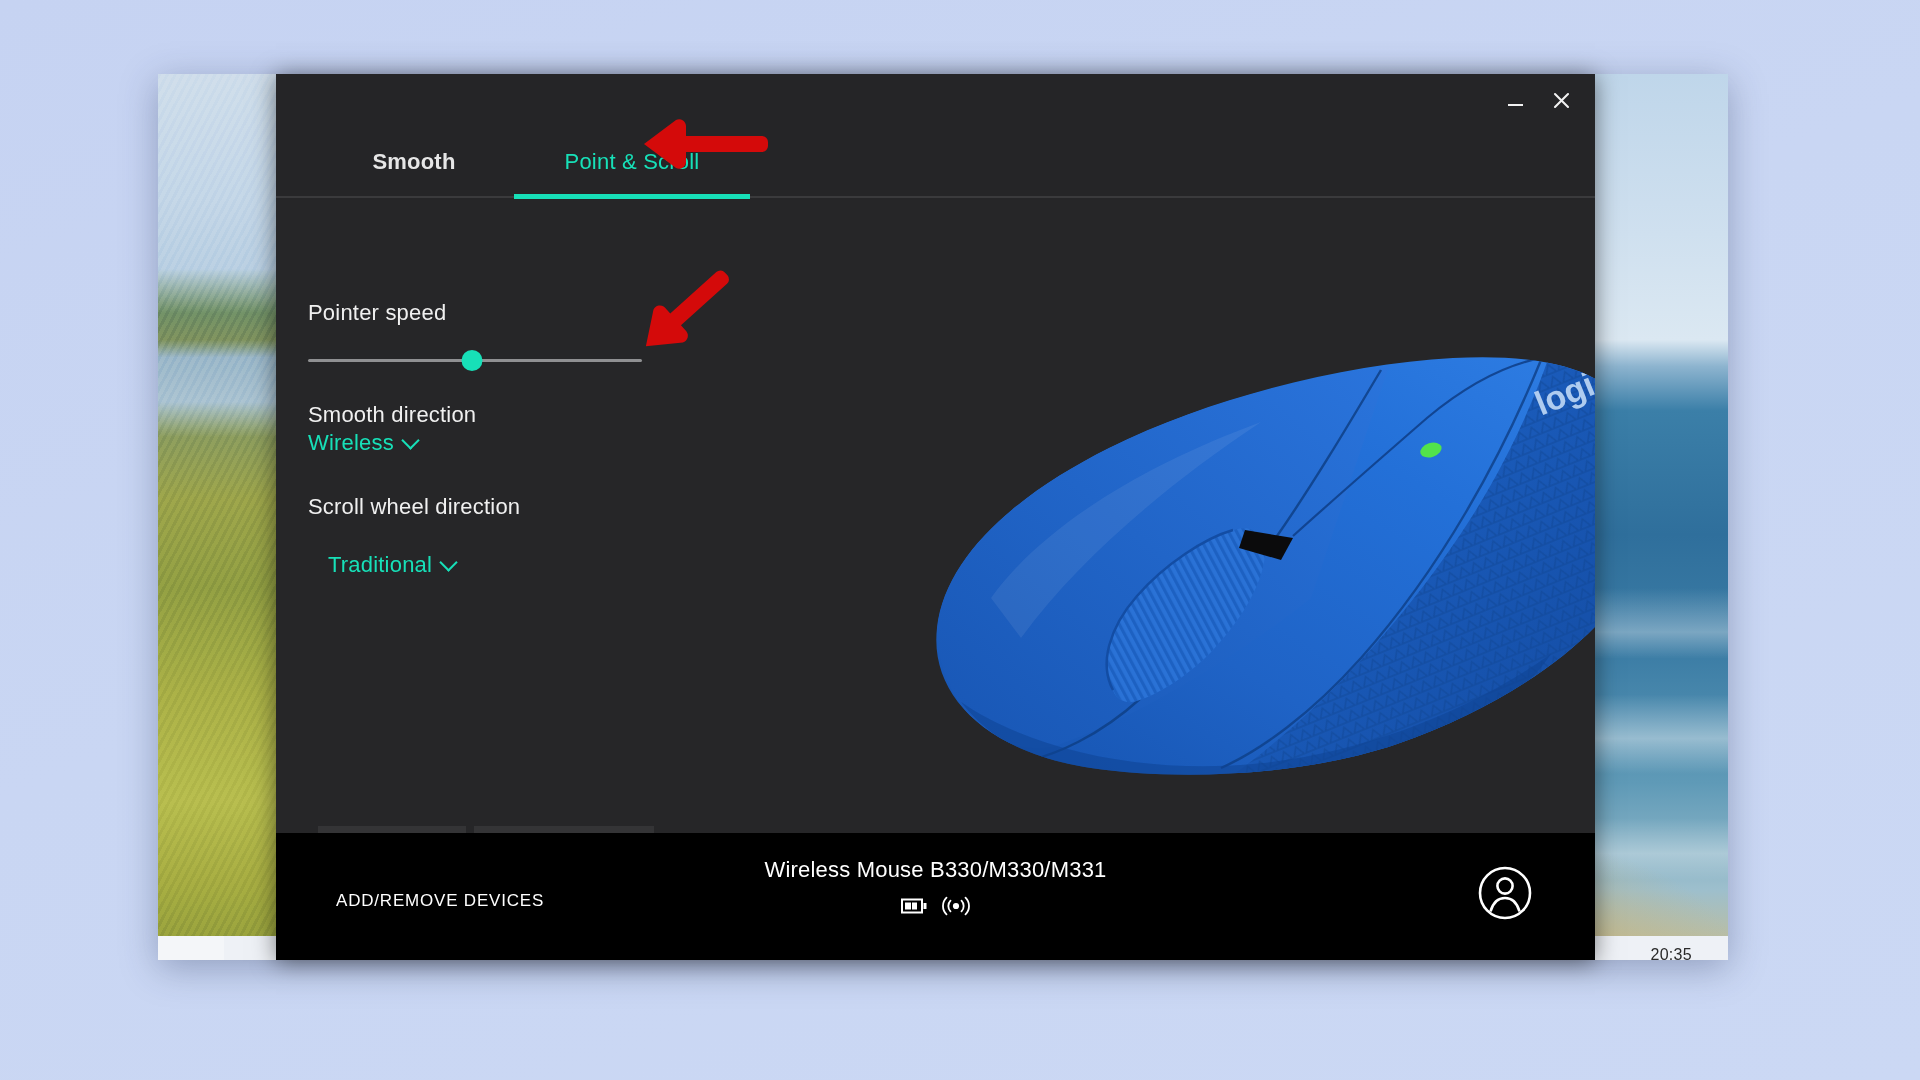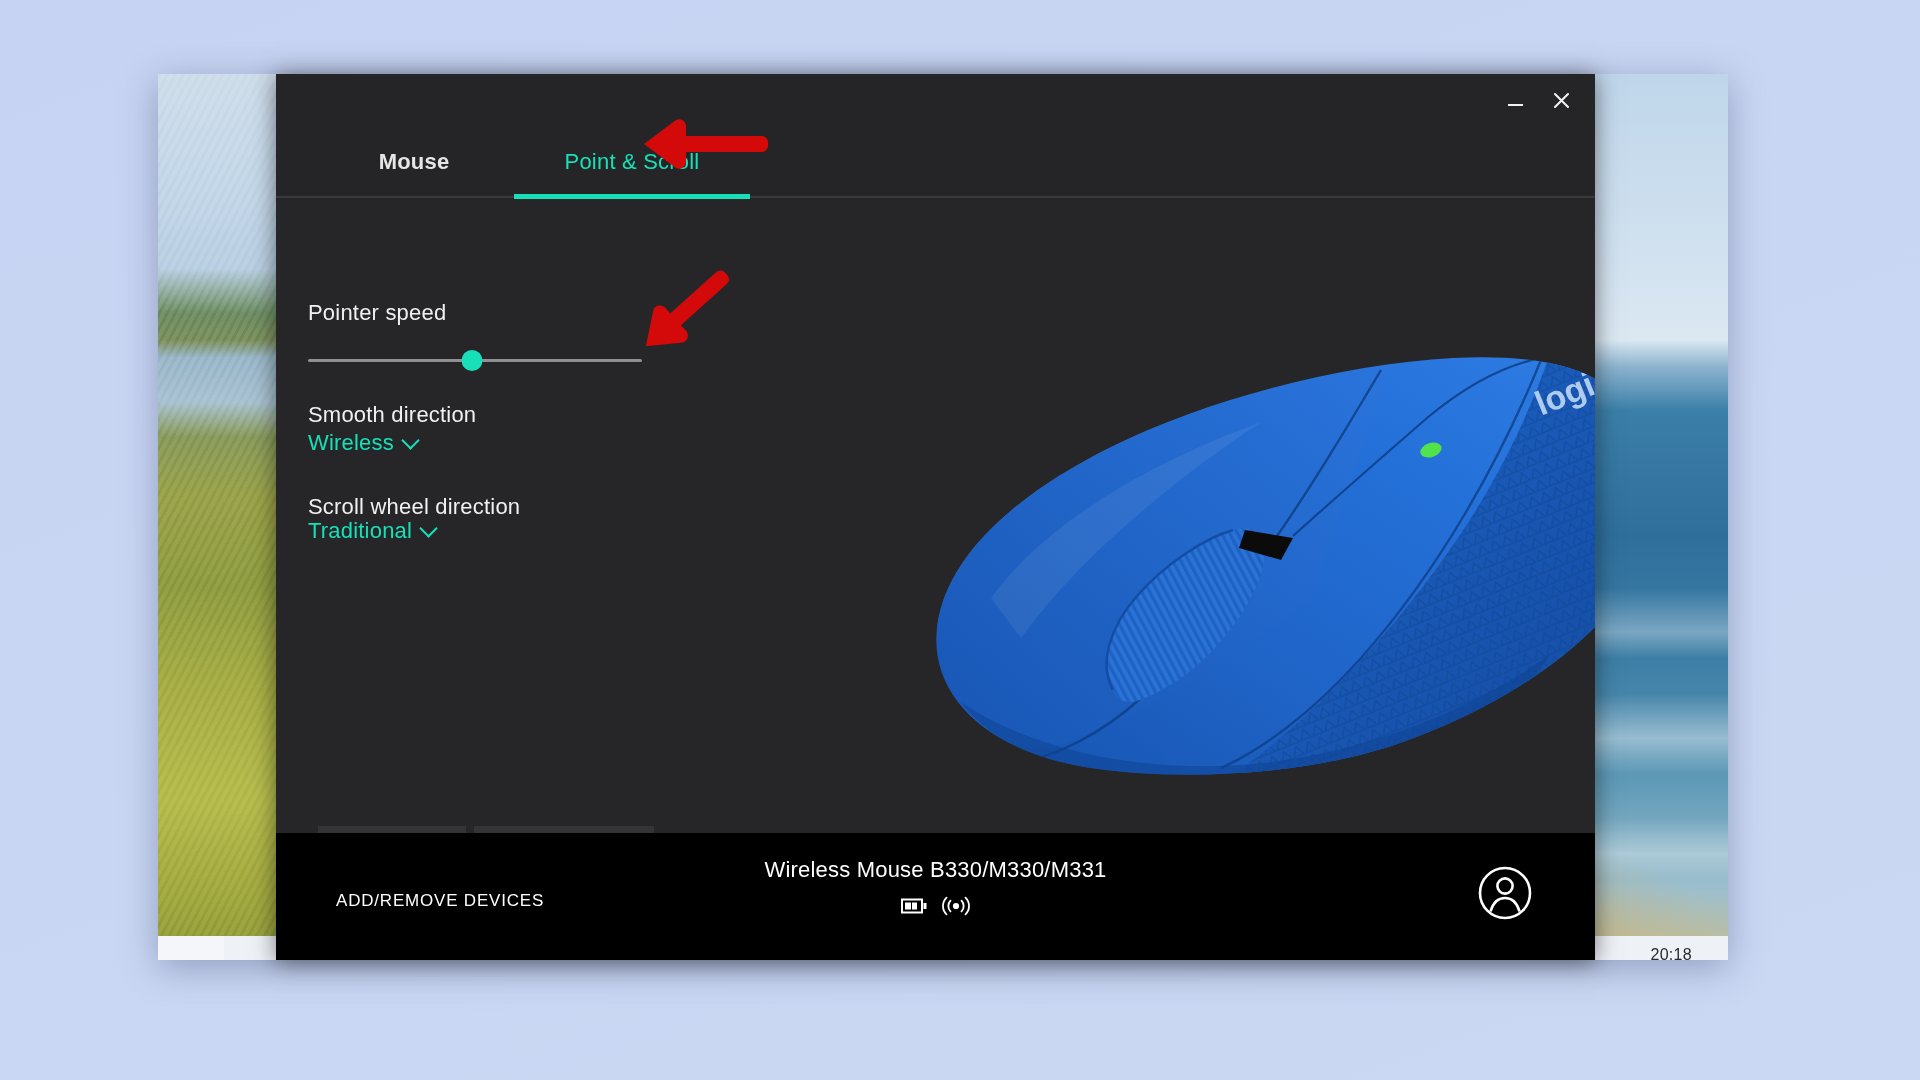--- a/index.html
+++ b/index.html
@@ -148,21 +148,21 @@
   #lbl-pointer-speed{ top:100px; }
   #lbl-smooth-scroll{ top:202px; }
   #lbl-scroll-dir{    top:294px; }
 
   .dropdown{
     position:absolute; left:32px;
     display:flex; align-items:center; gap:10px;
     font-size:22px; color:#17e0b8; cursor:pointer; letter-spacing:.2px;
   }
   #dd-smooth{ top:230px; }
-  #dd-scrolldir{ top:318px; }
+  #dd-scrolldir{ top:352px;margin-left:20px; }
   .chev{
     display:inline-block; width:13px; height:13px;
     border-right:2.6px solid #17e0b8; border-bottom:2.6px solid #17e0b8;
     transform:rotate(45deg); margin-bottom:6px;
   }
 
   
   #slider-wrap{
     position:absolute; left:32px; top:148px; width:334px; height:26px; cursor:pointer;
   }
@@ -221,39 +221,39 @@
 
 <div id="page-bg"></div>
 
 <div id="desktop">
   <div id="wallpaper"></div>
   <div id="wallpaper-left"></div>
   <div id="wallpaper-right"></div>
   <div id="wall-shadowband"></div>
   <div id="taskbar">
     <div id="taskbar-left-pad"></div>
-    <div id="clock">20:18</div>
+    <div id="clock">20:35</div>
   </div>
 </div>
 
 <div id="app-window">
 
   <div id="titlebar">
     <div class="winbtn" id="btn-min">
       <span></span>
     </div>
     <div class="winbtn" id="btn-close">
       <svg width="17" height="17" viewBox="0 0 17 17">
         <path d="M2 2 L15 15 M15 2 L2 15" stroke="#f2f2f2" stroke-width="2.1" stroke-linecap="round"></path>
       </svg>
     </div>
   </div>
 
   <div id="tabbar">
-    <div class="tab" id="tab-mouse">Mouse</div>
+    <div class="tab" id="tab-mouse">Smooth</div>
     <div class="tab" id="tab-point">Point &amp; Scroll</div>
   </div>
   <div id="tab-underline-track"></div>
   <div id="tab-underline-active"></div>
 
   <div id="content">
 
     <div class="section-label" id="lbl-pointer-speed">Pointer speed</div>
 
     <div id="slider-wrap">

